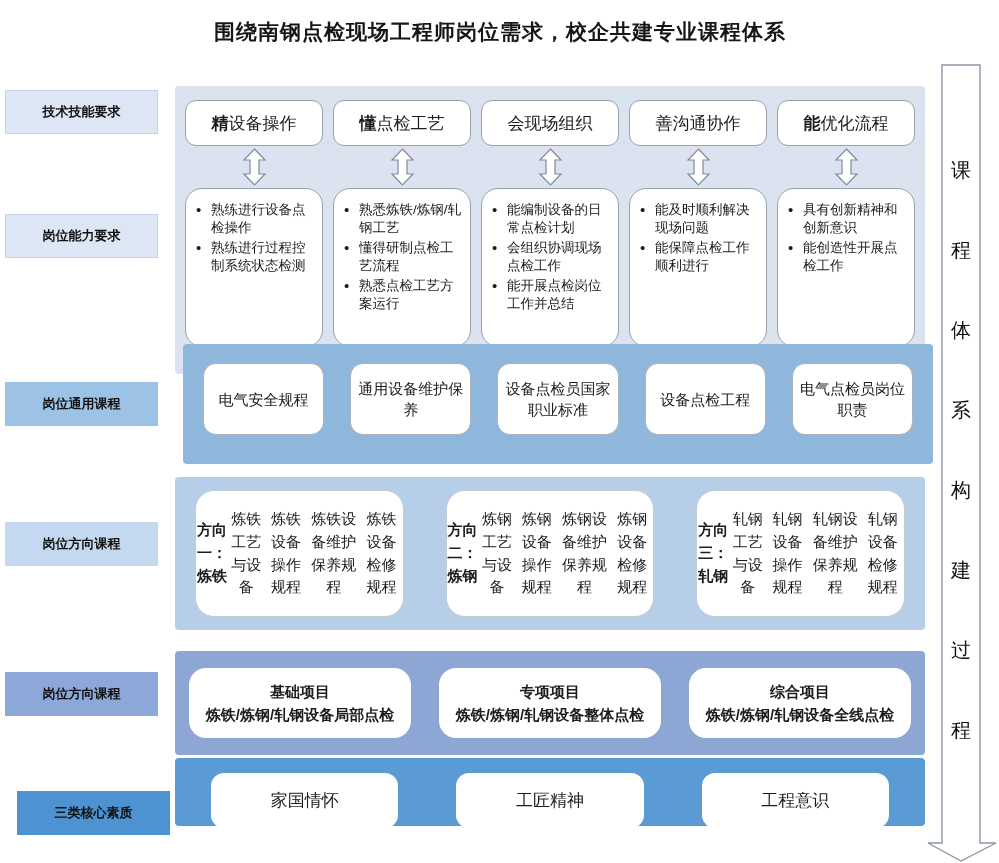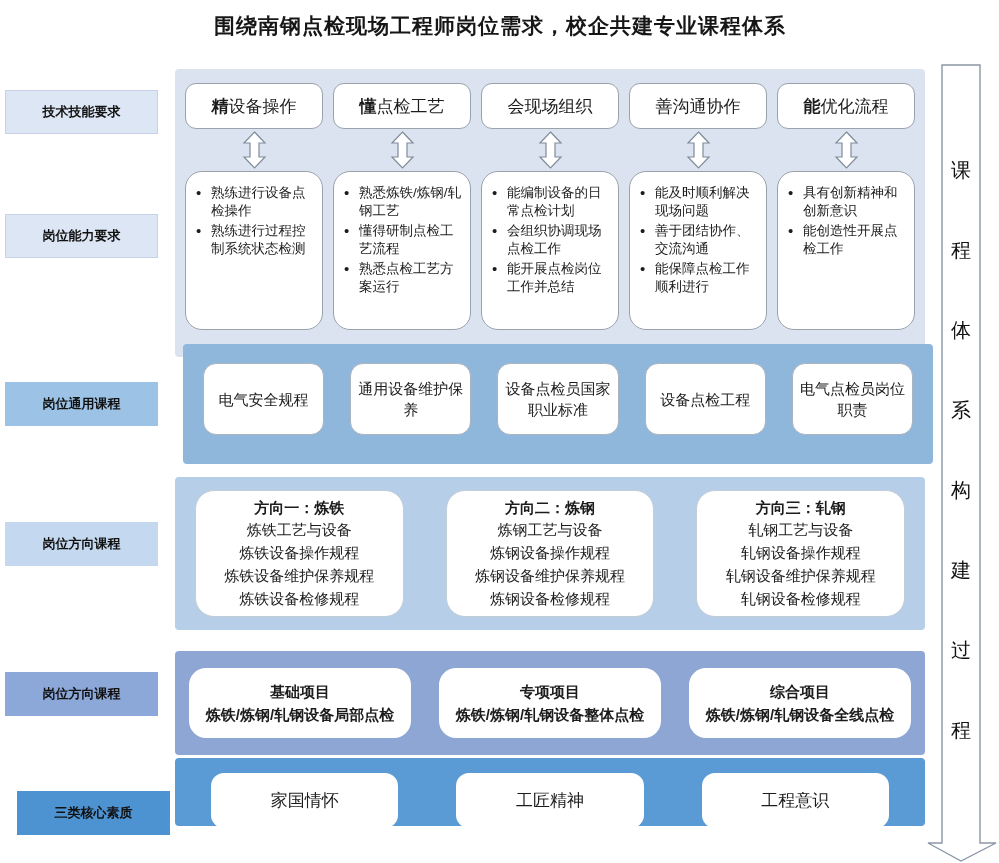--- a/index.html
+++ b/index.html
@@ -1,35 +1,35 @@
 <!DOCTYPE html>
 <html><head>
 <meta charset="utf-8">
 <style>
   * { margin:0; padding:0; box-sizing:border-box; }
   html,body { width:999px; height:863px; background:#ffffff;
     font-family:"Liberation Sans", sans-serif; color:#1c1c1c; overflow:hidden; }
   #stage { position:relative; width:999px; height:863px; background:#ffffff; }
 
-  .title { position:absolute; left:100px; width:800px; top:12px; text-align:center;
+  .title { position:absolute; left:100px; width:800px; top:18px; text-align:center;
     font-size:21px; font-weight:600; letter-spacing:1px; color:#161616; }
 
   
   .side-label { position:absolute; left:5px; width:153px; height:44px;
     display:flex; align-items:center; justify-content:center;
     font-size:13px; font-weight:700; color:#111; }
   .lbl-light  { background:#dde6f4; border:1px solid #c7d2e8; }
   .lbl-mid    { background:#9cc3e6; }
   .lbl-soft   { background:#c4d9ef; }
   .lbl-slate  { background:#8ca8d8; }
   .lbl-strong { background:#4d92d1;margin-left:12px; }
 
   
   .band { position:absolute; left:175px; width:750px; border-radius:4px; }
-  .band-a { top:69px;  height:288px; background:#dbe3f1; }
+  .band-a { top:86px;  height:288px; background:#dbe3f1; }
   .band-b { top:344px; height:120px; background:#8fb7db;margin-left:8px; }
   .band-c { top:477px; height:153px; background:#b6cee8; }
   .band-d { top:651px; height:104px; background:#8da6d3; }
   .band-e { top:758px; height:68px;  background:#5b9bd5; }
 
   .cols5 { display:flex; gap:10px; padding:0 10px; }
   .skills-row { margin-top:14px; }
   .skill-box { flex:1; height:46px; background:#fff; border:1px solid #9aa2ad;
     border-radius:11px; display:flex; align-items:center; justify-content:center;
     font-size:17px; white-space:nowrap; }
@@ -47,21 +47,21 @@
   .ability-box li::before { content:"\2022"; position:absolute; left:2px; top:-1px;
     font-size:15px; }
 
   .gen-row { display:flex; gap:26px; padding:0 20px; margin-top:19px; }
   .gen-box { flex:1; min-height:72px; background:#fff; border:1px solid #aab3be;
     border-radius:13px; display:flex; align-items:center; justify-content:center;
     text-align:center; font-size:15px; line-height:1.4; padding:4px 6px; }
 
   .dir-row { display:flex; gap:42px; padding:0 20px; margin-top:13px; }
   .dir-box { flex:1; height:127px; background:#fff; border:1px solid #c3cdd8;
-    border-radius:19px; display:flex; flex-direction:column; align-items:center;
+    border-radius:19px; display:flex; flex-direction:row; align-items:center;
     justify-content:center; font-size:15px; line-height:1.52; text-align:center; }
   .dir-box .dir-title { font-weight:700; }
 
   .proj-row { display:flex; gap:28px; padding:0 14px; margin-top:17px; }
   .proj-box { flex:1; height:70px; background:#fff; border-radius:17px;
     display:flex; flex-direction:column; align-items:center; justify-content:center;
     font-size:15px; line-height:1.55; text-align:center;font-weight:bold; }
 
   .core-row { display:flex; gap:58px; padding:0 36px; margin-top:15px; }
   .core-box { flex:1; height:55px; background:#fff; border-radius:13px;
@@ -166,21 +166,20 @@
       <div class="ability-box">
         <ul>
           <li>能编制设备的日常点检计划</li>
           <li>会组织协调现场点检工作</li>
           <li>能开展点检岗位工作并总结</li>
         </ul>
       </div>
       <div class="ability-box">
         <ul>
           <li>能及时顺利解决现场问题</li>
-          <li>善于团结协作、交流沟通</li>
           <li>能保障点检工作顺利进行</li>
         </ul>
       </div>
       <div class="ability-box">
         <ul>
           <li>具有创新精神和创新意识</li>
           <li>能创造性开展点检工作</li>
         </ul>
       </div>
     </div>

